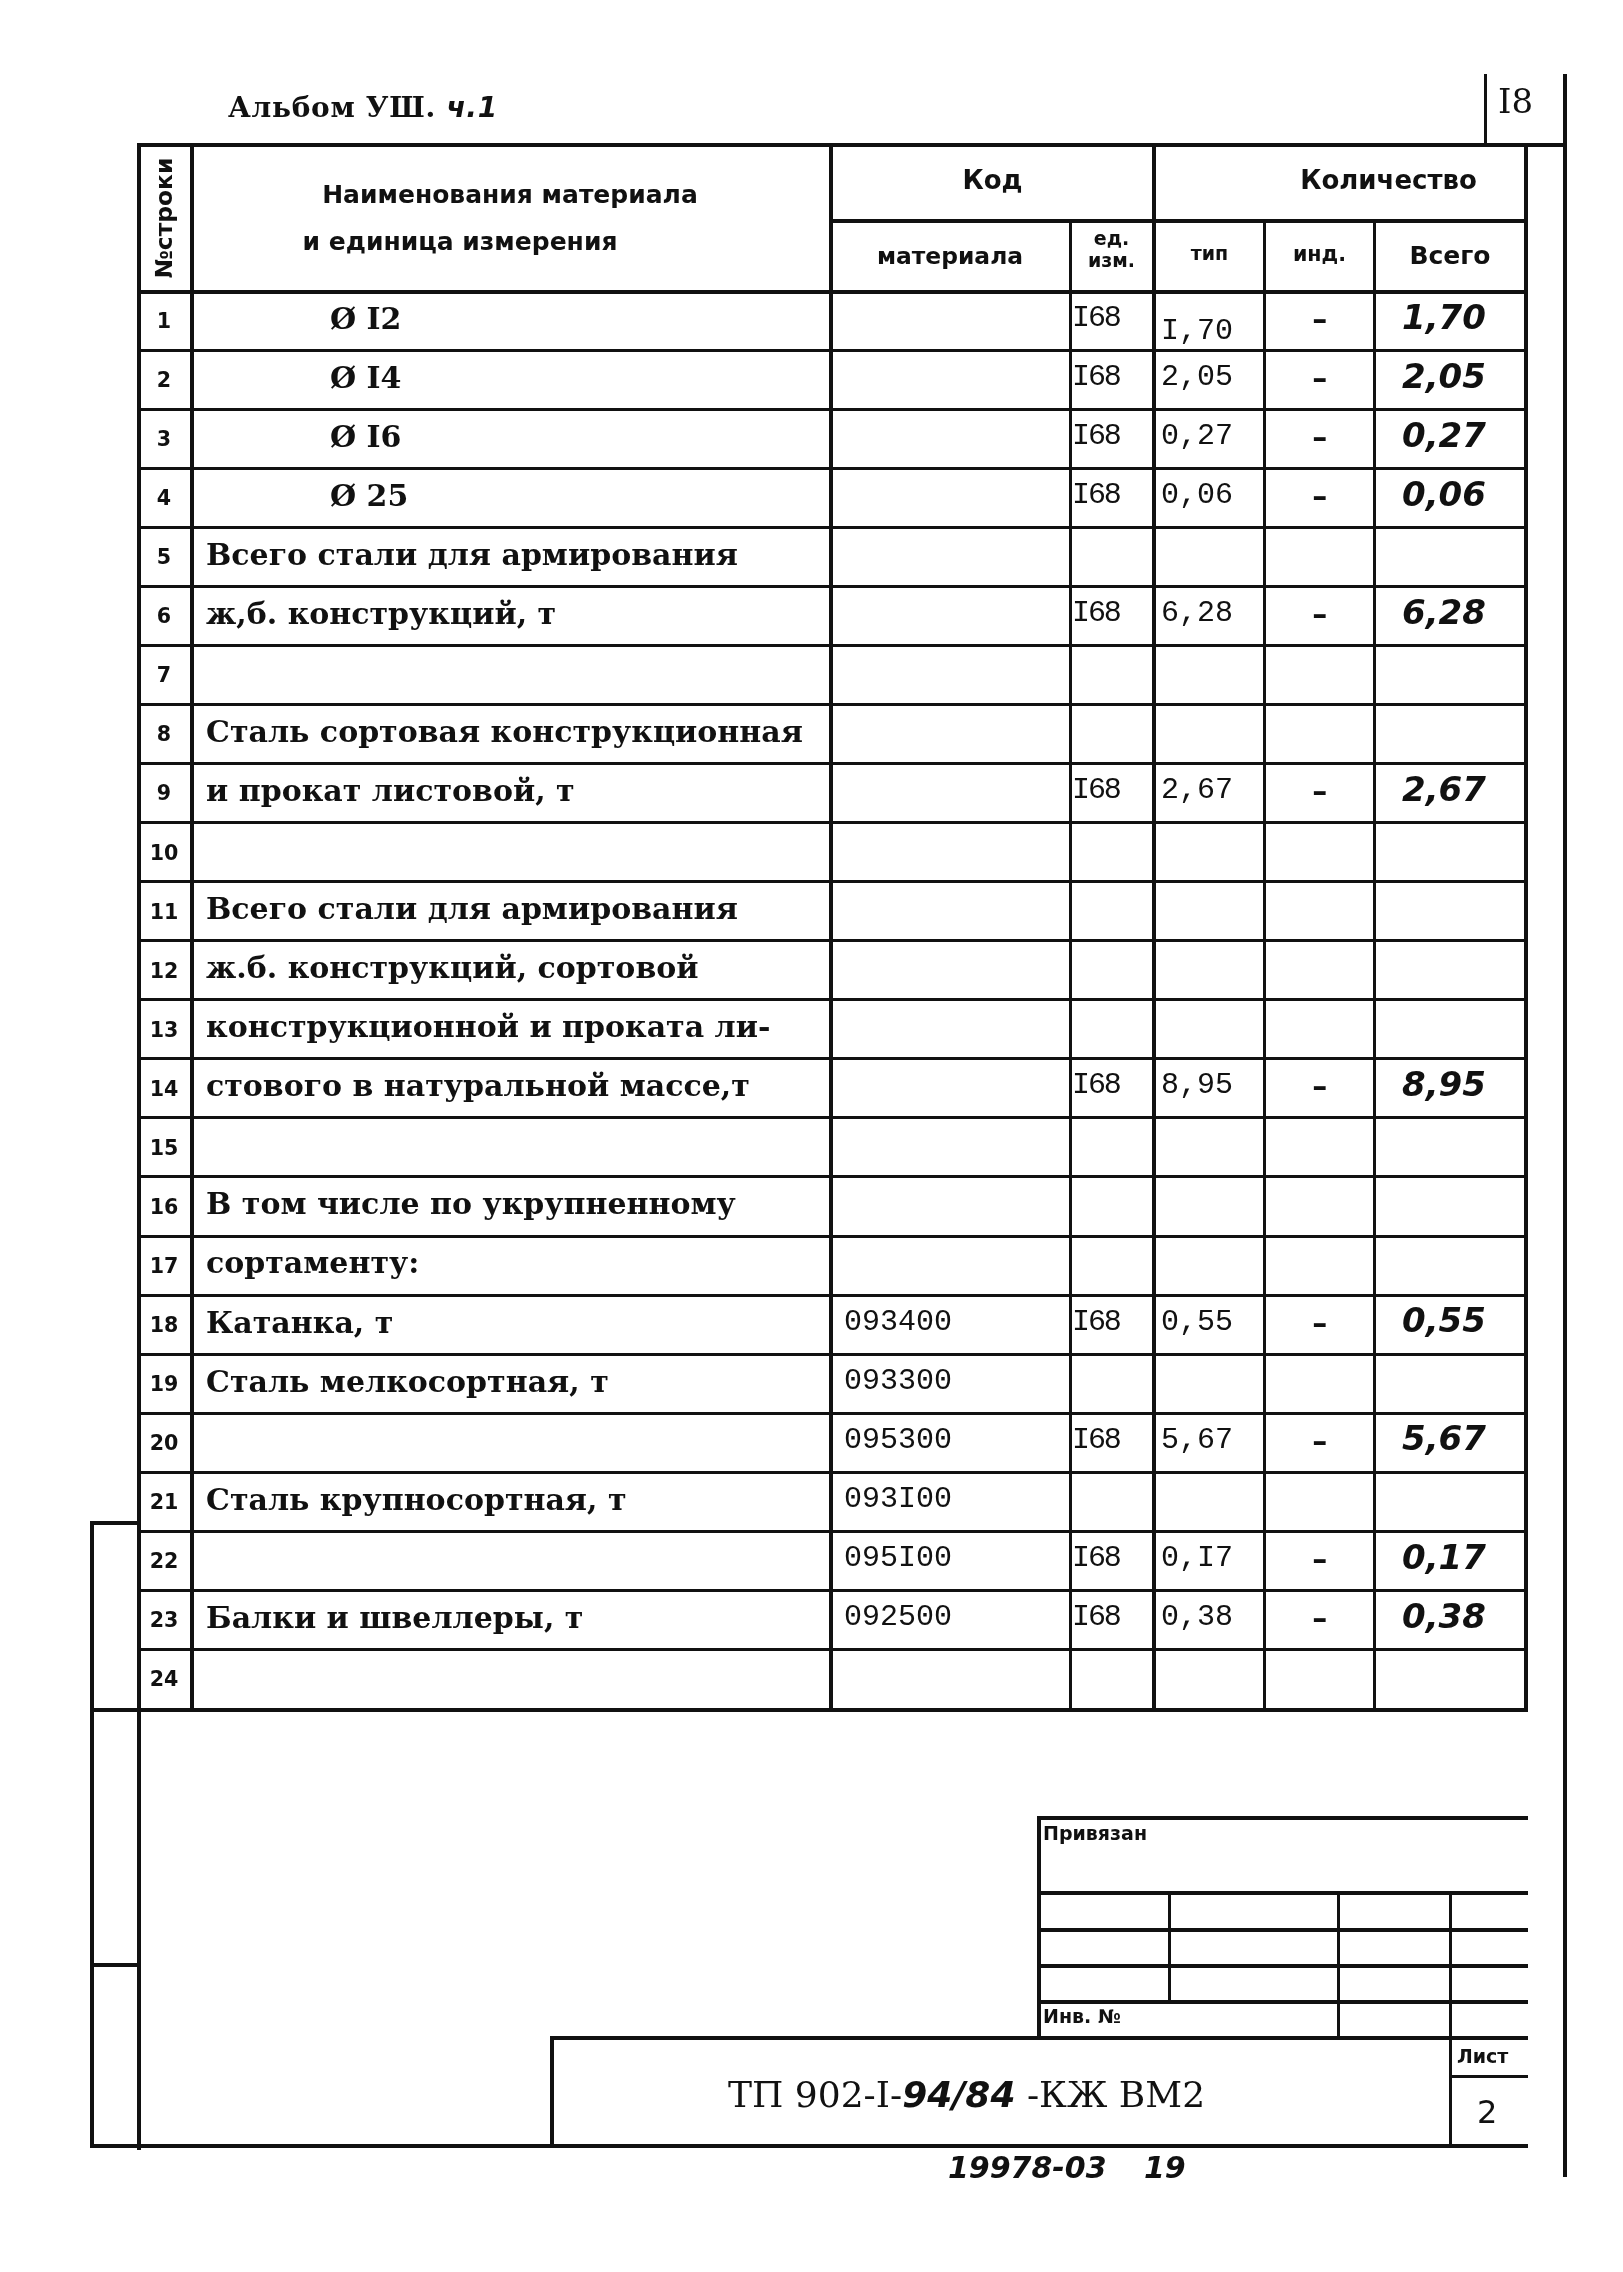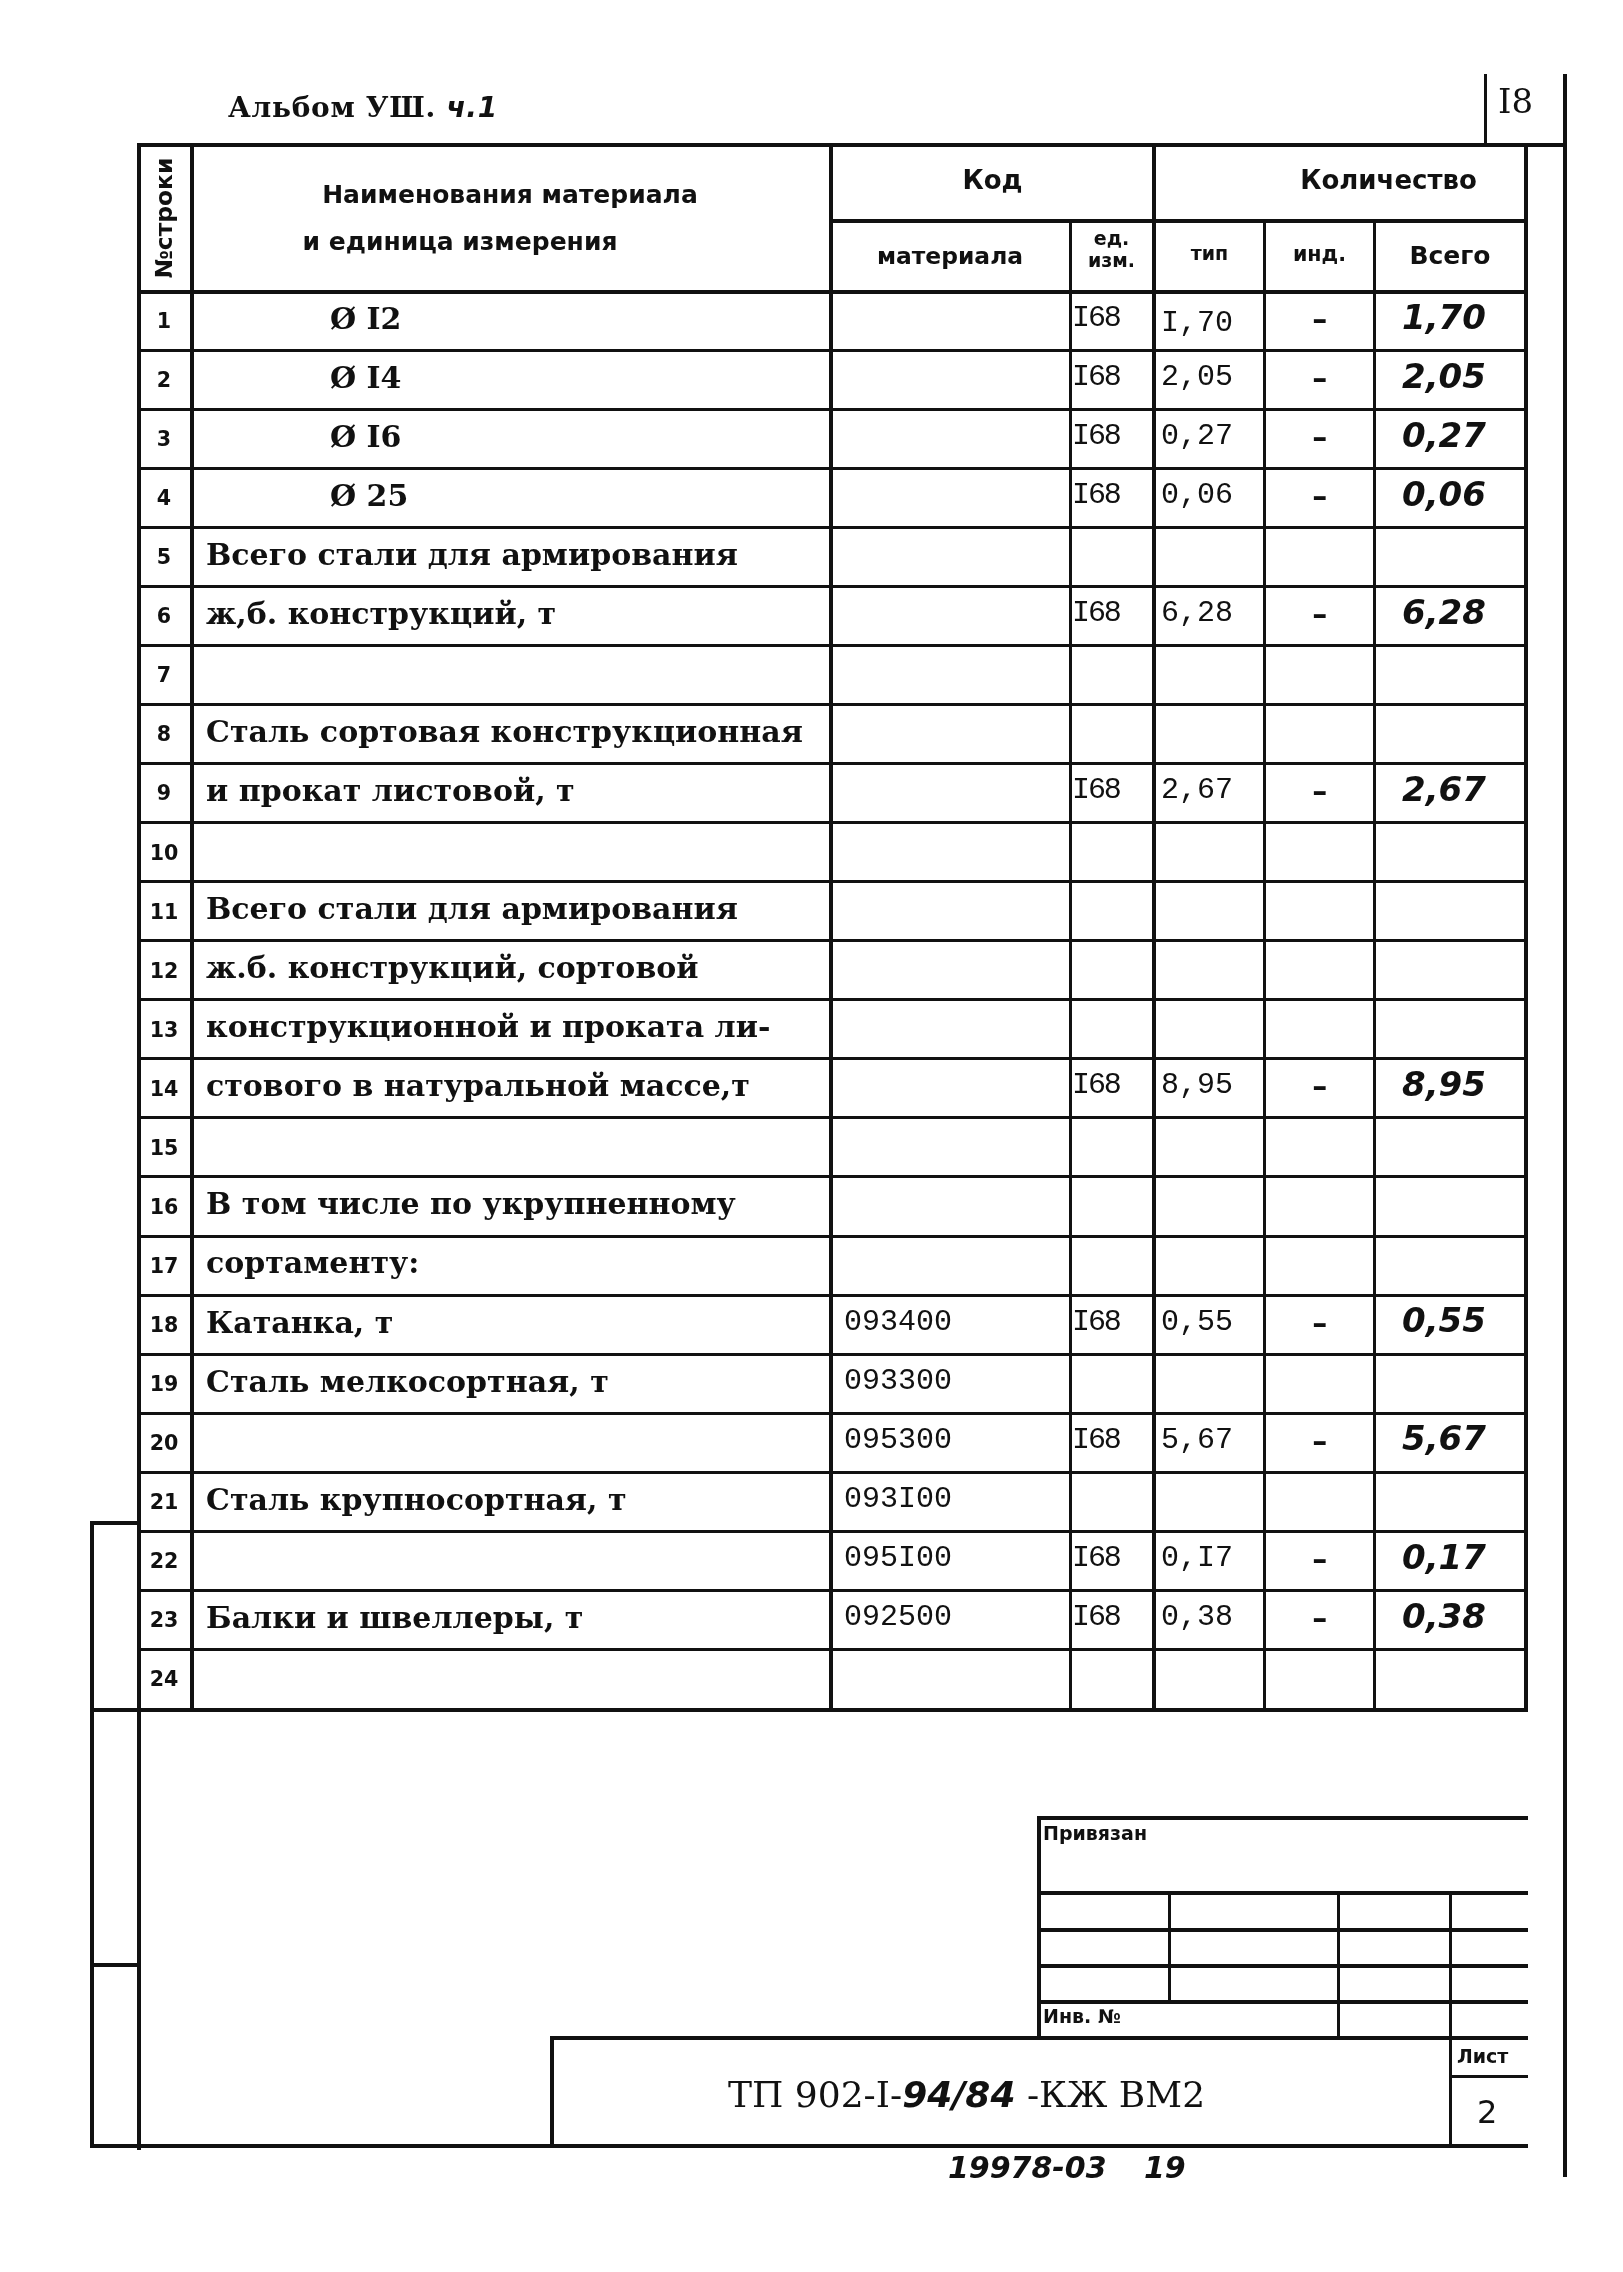--- a/index.html
+++ b/index.html
@@ -73,21 +73,21 @@
   <div class="abs hdr" style="left:1155px; top:242px; width:109px; font-size:19px;">тип</div>
   <div class="abs hdr" style="left:1266px; top:242px; width:107px; font-size:20.6px;">инд.</div>
   <div class="abs hdr" style="left:1376px; top:241px; width:148px; font-size:25px;">Всего</div>
 
   <div id="rows">
       <div>
         <div class="abs row-num" style="top: 309px;">1</div>
         <div class="abs row-name" style="top: 301px; left: 330px;">Ø I2</div>
         <div class="abs row-code" style="top: 301px;"></div>
         <div class="abs row-unit" style="top: 301px;">I68</div>
-        <div class="abs row-typ" style="top: 306px;">I,70</div>
+        <div class="abs row-typ" style="top: 314px;">I,70</div>
         <div class="abs row-ind" style="top: 301px;">–</div>
         <div class="abs row-total" style="top: 297px;">1,70</div>
       </div>
       <div>
         <div class="line-h" style="left: 137px; top: 349px; width: 1390px; height: 3.4px;"></div>
         <div class="abs row-num" style="top: 368px;">2</div>
         <div class="abs row-name" style="top: 360px; left: 330px;">Ø I4</div>
         <div class="abs row-code" style="top: 360px;"></div>
         <div class="abs row-unit" style="top: 360px;">I68</div>
         <div class="abs row-typ" style="top: 360px;">2,05</div>

